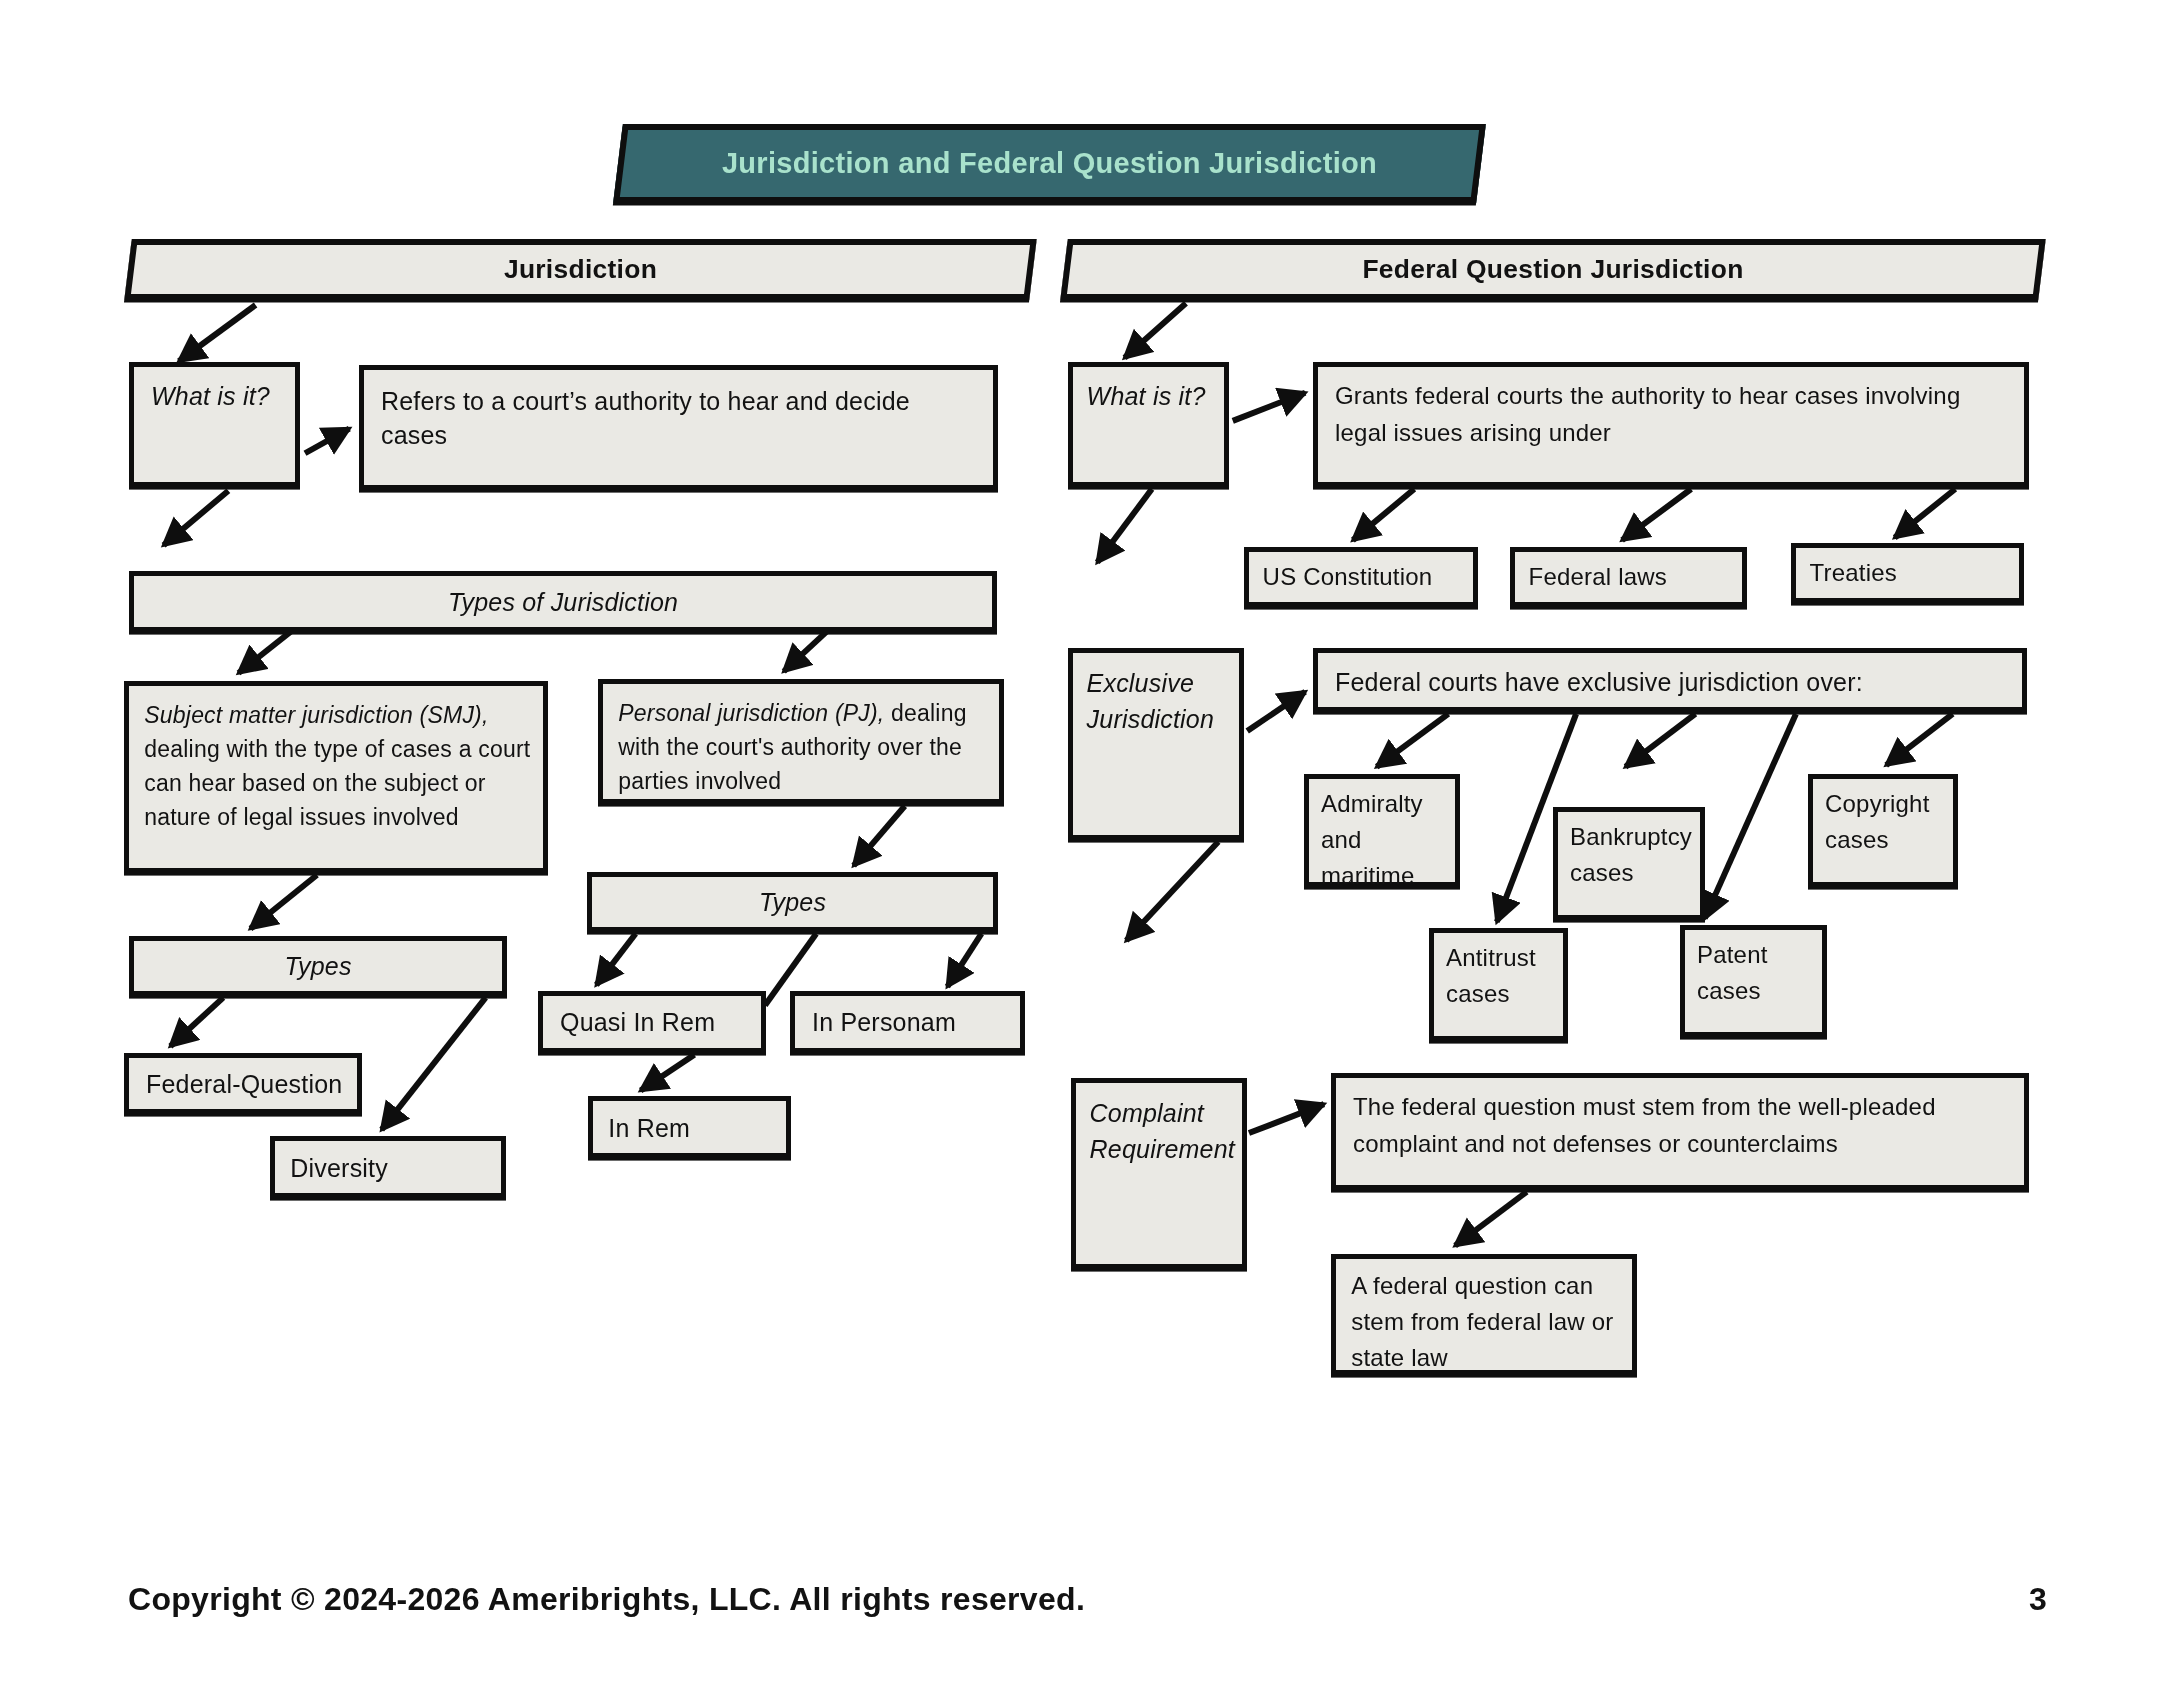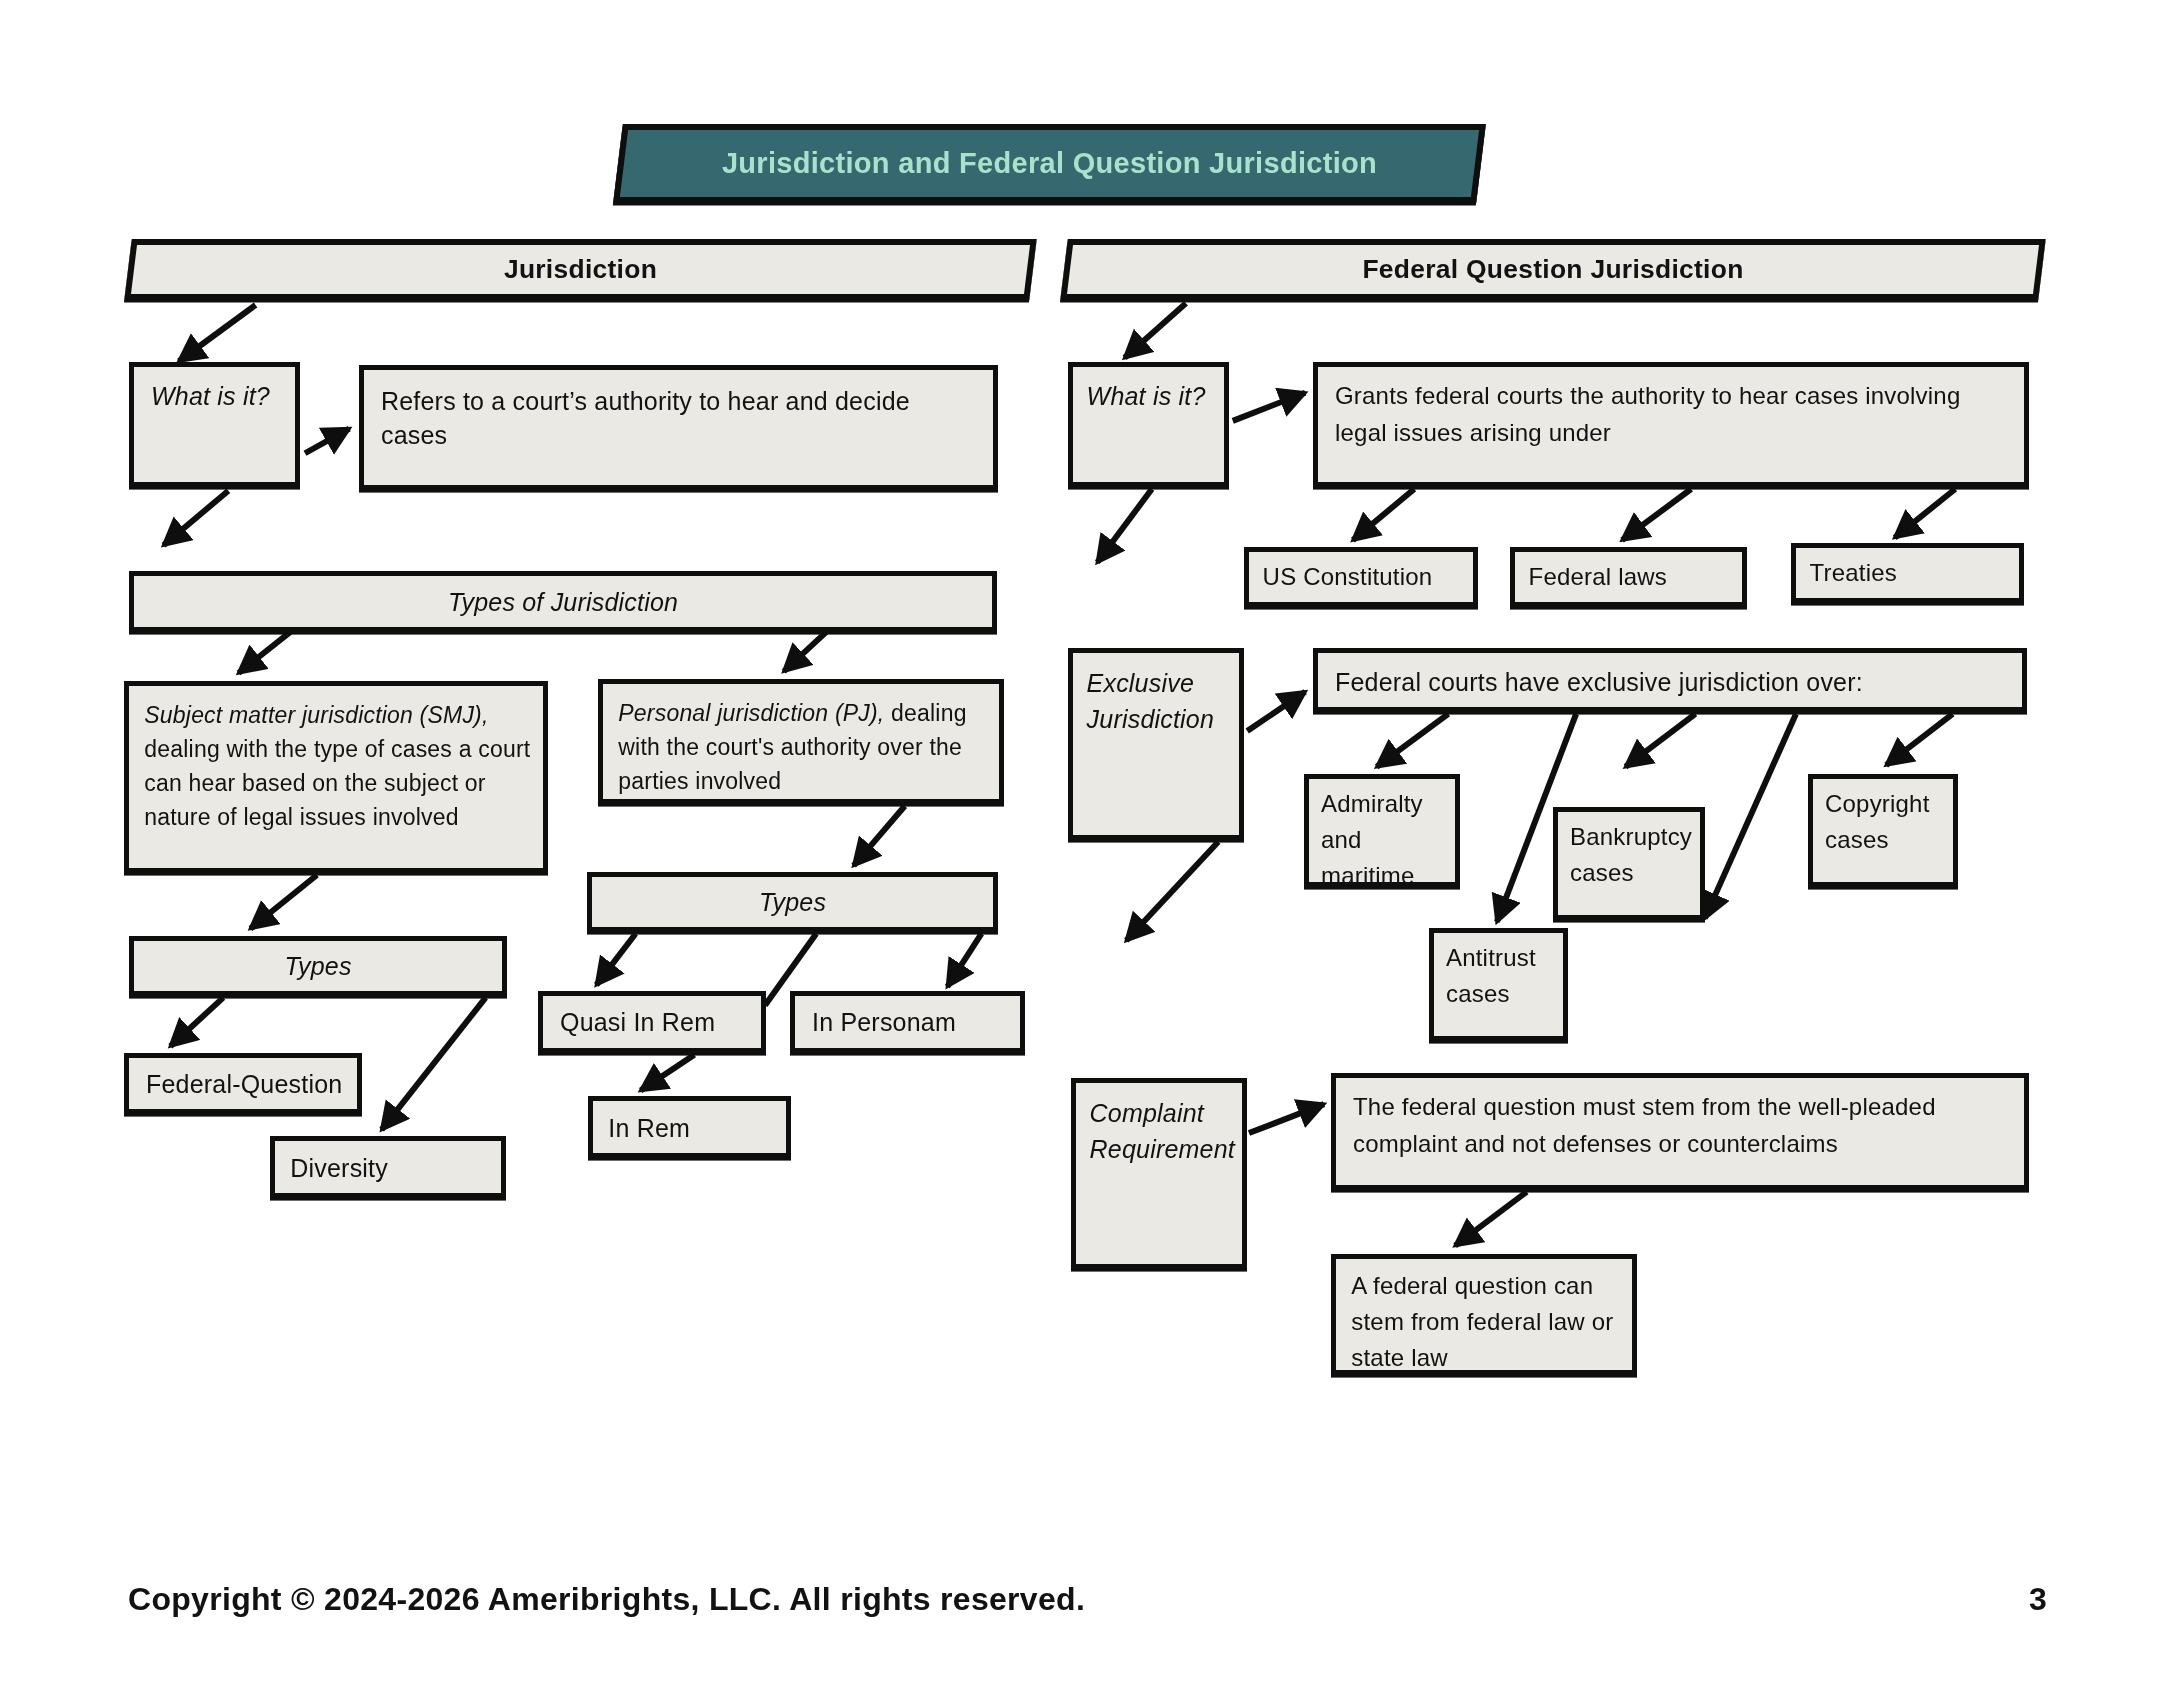--- a/index.html
+++ b/index.html
@@ -150,20 +150,23 @@
   </div>
   <div class="box small" style="left:1553px;top:763px;width:152px;height:113px;padding:6.8px 3.4px 0 12px;margin-top:44px;">
     <span>Bankruptcy cases</span>
   </div>
   <div class="box small" style="left:1808px;top:774px;width:150px;height:113px;padding:6.8px 3.4px 0 12px;">
     <span>Copyright cases</span>
   </div>
   <div class="box small" style="left:1429px;top:928px;width:139px;height:113px;padding:6.8px 3.4px 0 12px;">
     <span>Antitrust cases</span>
   </div>
+  <div class="box small" style="left:1680px;top:925px;width:147px;height:112px;padding:6.8px 3.4px 0 12px;">
+    <span>Patent cases</span>
+  </div>
   <div class="box italic" style="left:1071px;top:1078px;width:176px;height:191px;padding:12px 6.8px 0 13.6px;line-height:36px;">
     <span>Complaint Requirement</span>
   </div>
   <div class="box def" style="left:1331px;top:1073px;width:698px;height:117px;padding:10.2px 12px 0 17px;">
     <span>The federal question must stem from the well-pleaded complaint and not defenses or counterclaims</span>
   </div>
   <div class="box small" style="left:1331px;top:1254px;width:306px;height:121px;padding:8.5px 12px 0 15.3px;">
     <span>A federal question can stem from federal law or state law</span>
   </div>
 

